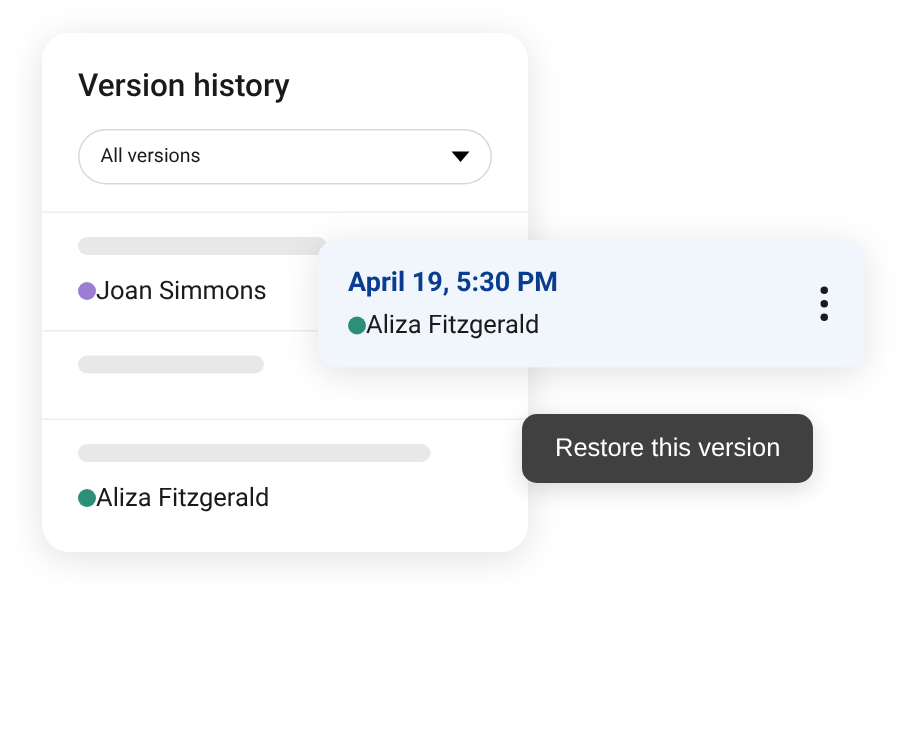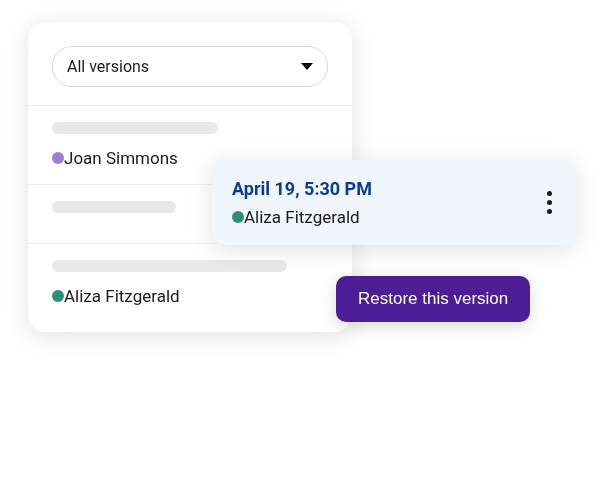--- a/index.html
+++ b/index.html
@@ -27,21 +27,21 @@
       padding: 0 24px 16px 24px;
     }
     .dropdown {
       margin: 0 24px 18px 24px;
       border: 1px solid #d8d8d8;
       border-radius: 20px;
       padding: 10px 14px;
       display: flex;
       justify-content: space-between;
       align-items: center;
-      font-size: 16px;
+      font-size: 13px;
       color: #1a1a1a;
       cursor: pointer;
     }
     .caret-down {
       width: 0; height: 0;
       border-left: 6px solid transparent;
       border-right: 6px solid transparent;
       border-top: 7px solid #000;
     }
     .section-label {
@@ -106,37 +106,38 @@
       padding: 4px;
       cursor: pointer;
     }
     .more-dots span {
       width: 5px; height: 5px;
       background: #1a1a1a;
       border-radius: 50%;
     }
     .restore-btn {
       position: absolute;
-      left: 336px;
+      left: 348px;
       top: 276px;
-      background: #4c1d95;
+      background: #404040;
       color: #fff;
       font-size: 17px;
       font-weight: 500;
       padding: 13px 22px;
       border-radius: 10px;
       box-shadow: 0 4px 16px rgba(0,0,0,0.15);
       cursor: pointer;
       border: none;
     }
   </style>
 </head>
 <body>
 
 <div class="panel">
+  <div class="panel-title">Version history</div>
   <div class="dropdown">
     <span>All versions</span>
     <span class="caret-down"></span>
   </div>
 
   <div class="version-row">
     <div class="placeholder-bar p60"></div>
     <div class="author-line">
       <span class="dot purple"></span>
       <span>Joan Simmons</span>

